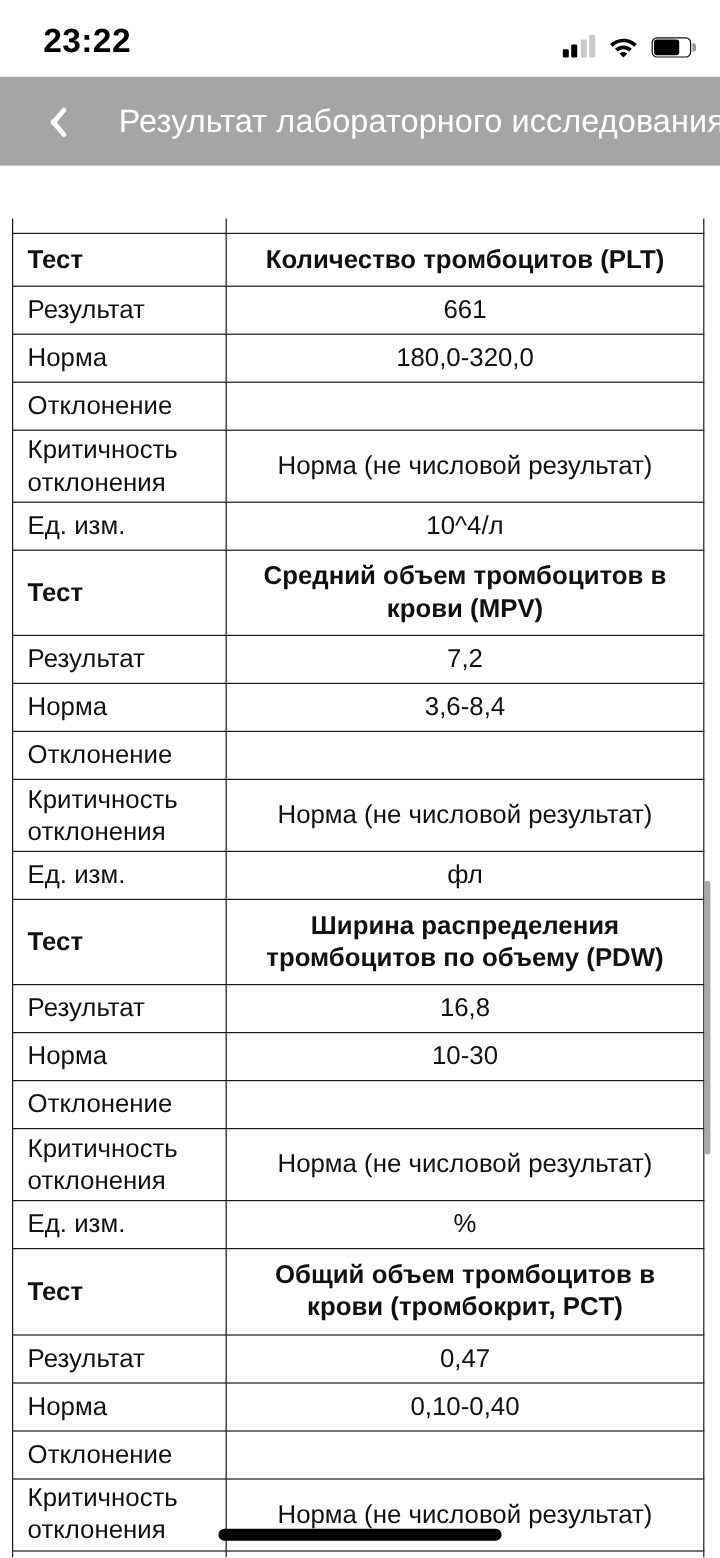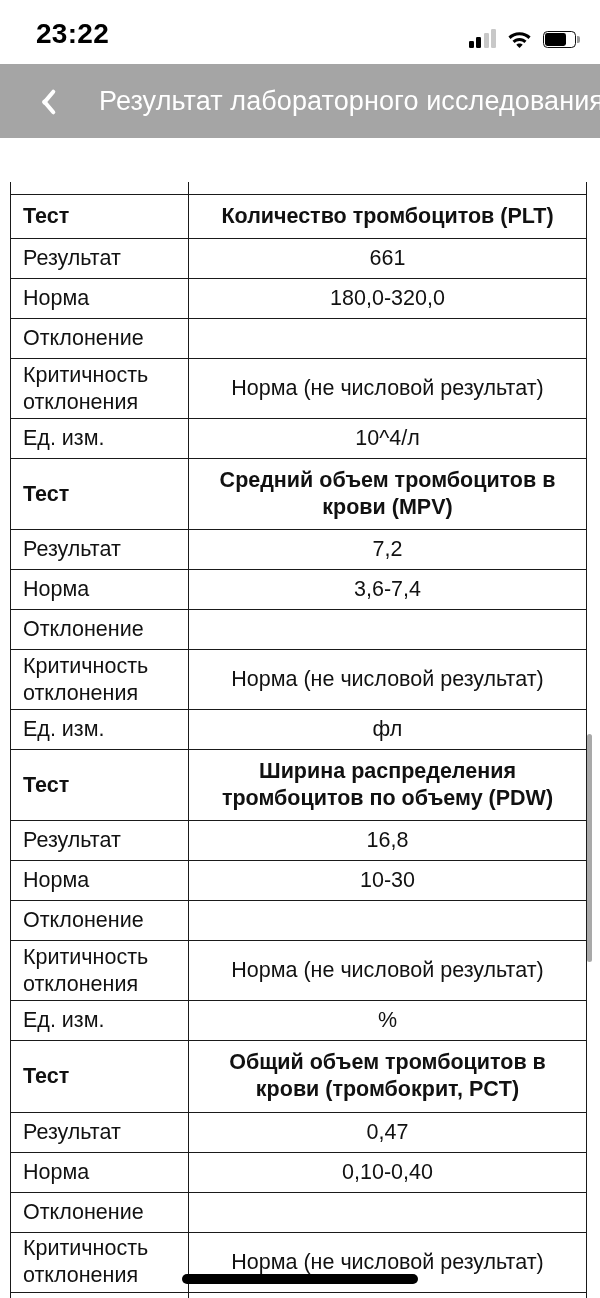--- a/index.html
+++ b/index.html
@@ -196,21 +196,21 @@
         <tr class="test-row">
           <td class="label">Тест</td>
           <td class="value">Средний объем тромбоцитов в крови (MPV)</td>
         </tr>
         <tr>
           <td class="label cell-h40">Результат</td>
           <td class="value cell-h40">7,2</td>
         </tr>
         <tr>
           <td class="label cell-h40">Норма</td>
-          <td class="value cell-h40">3,6-7,4</td>
+          <td class="value cell-h40">3,6-8,4</td>
         </tr>
         <tr>
           <td class="label cell-h40">Отклонение</td>
           <td class="value cell-h40"></td>
         </tr>
         <tr>
           <td class="label cell-h60">Критичность отклонения</td>
           <td class="value cell-h60">Норма (не числовой результат)</td>
         </tr>
         <tr>

